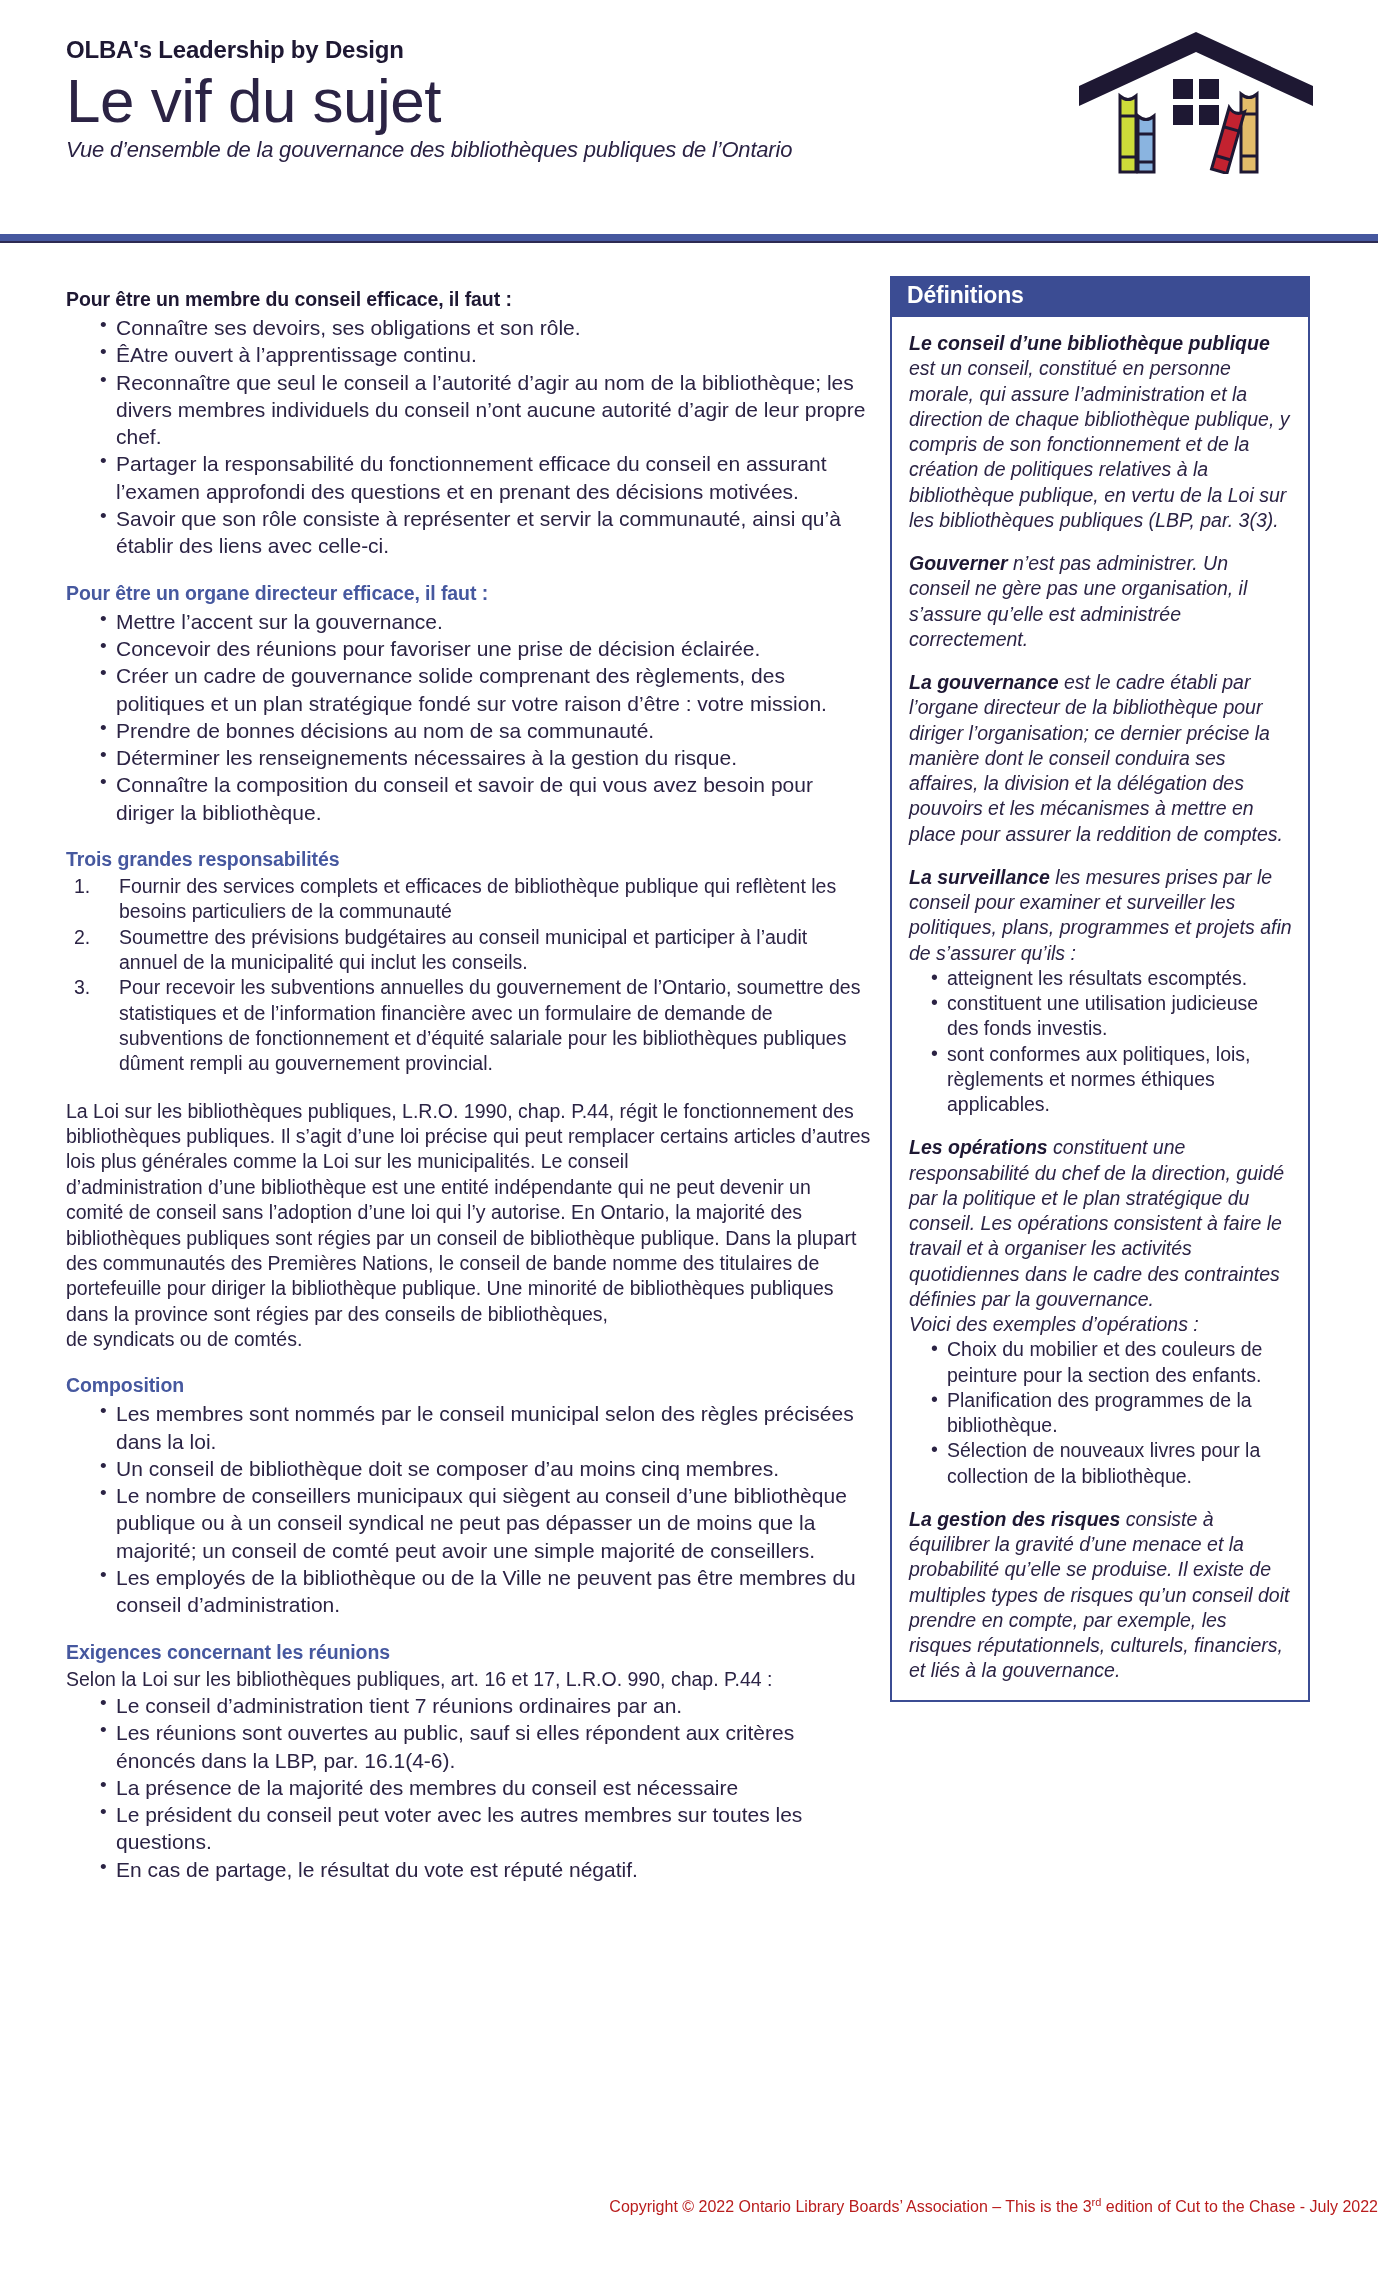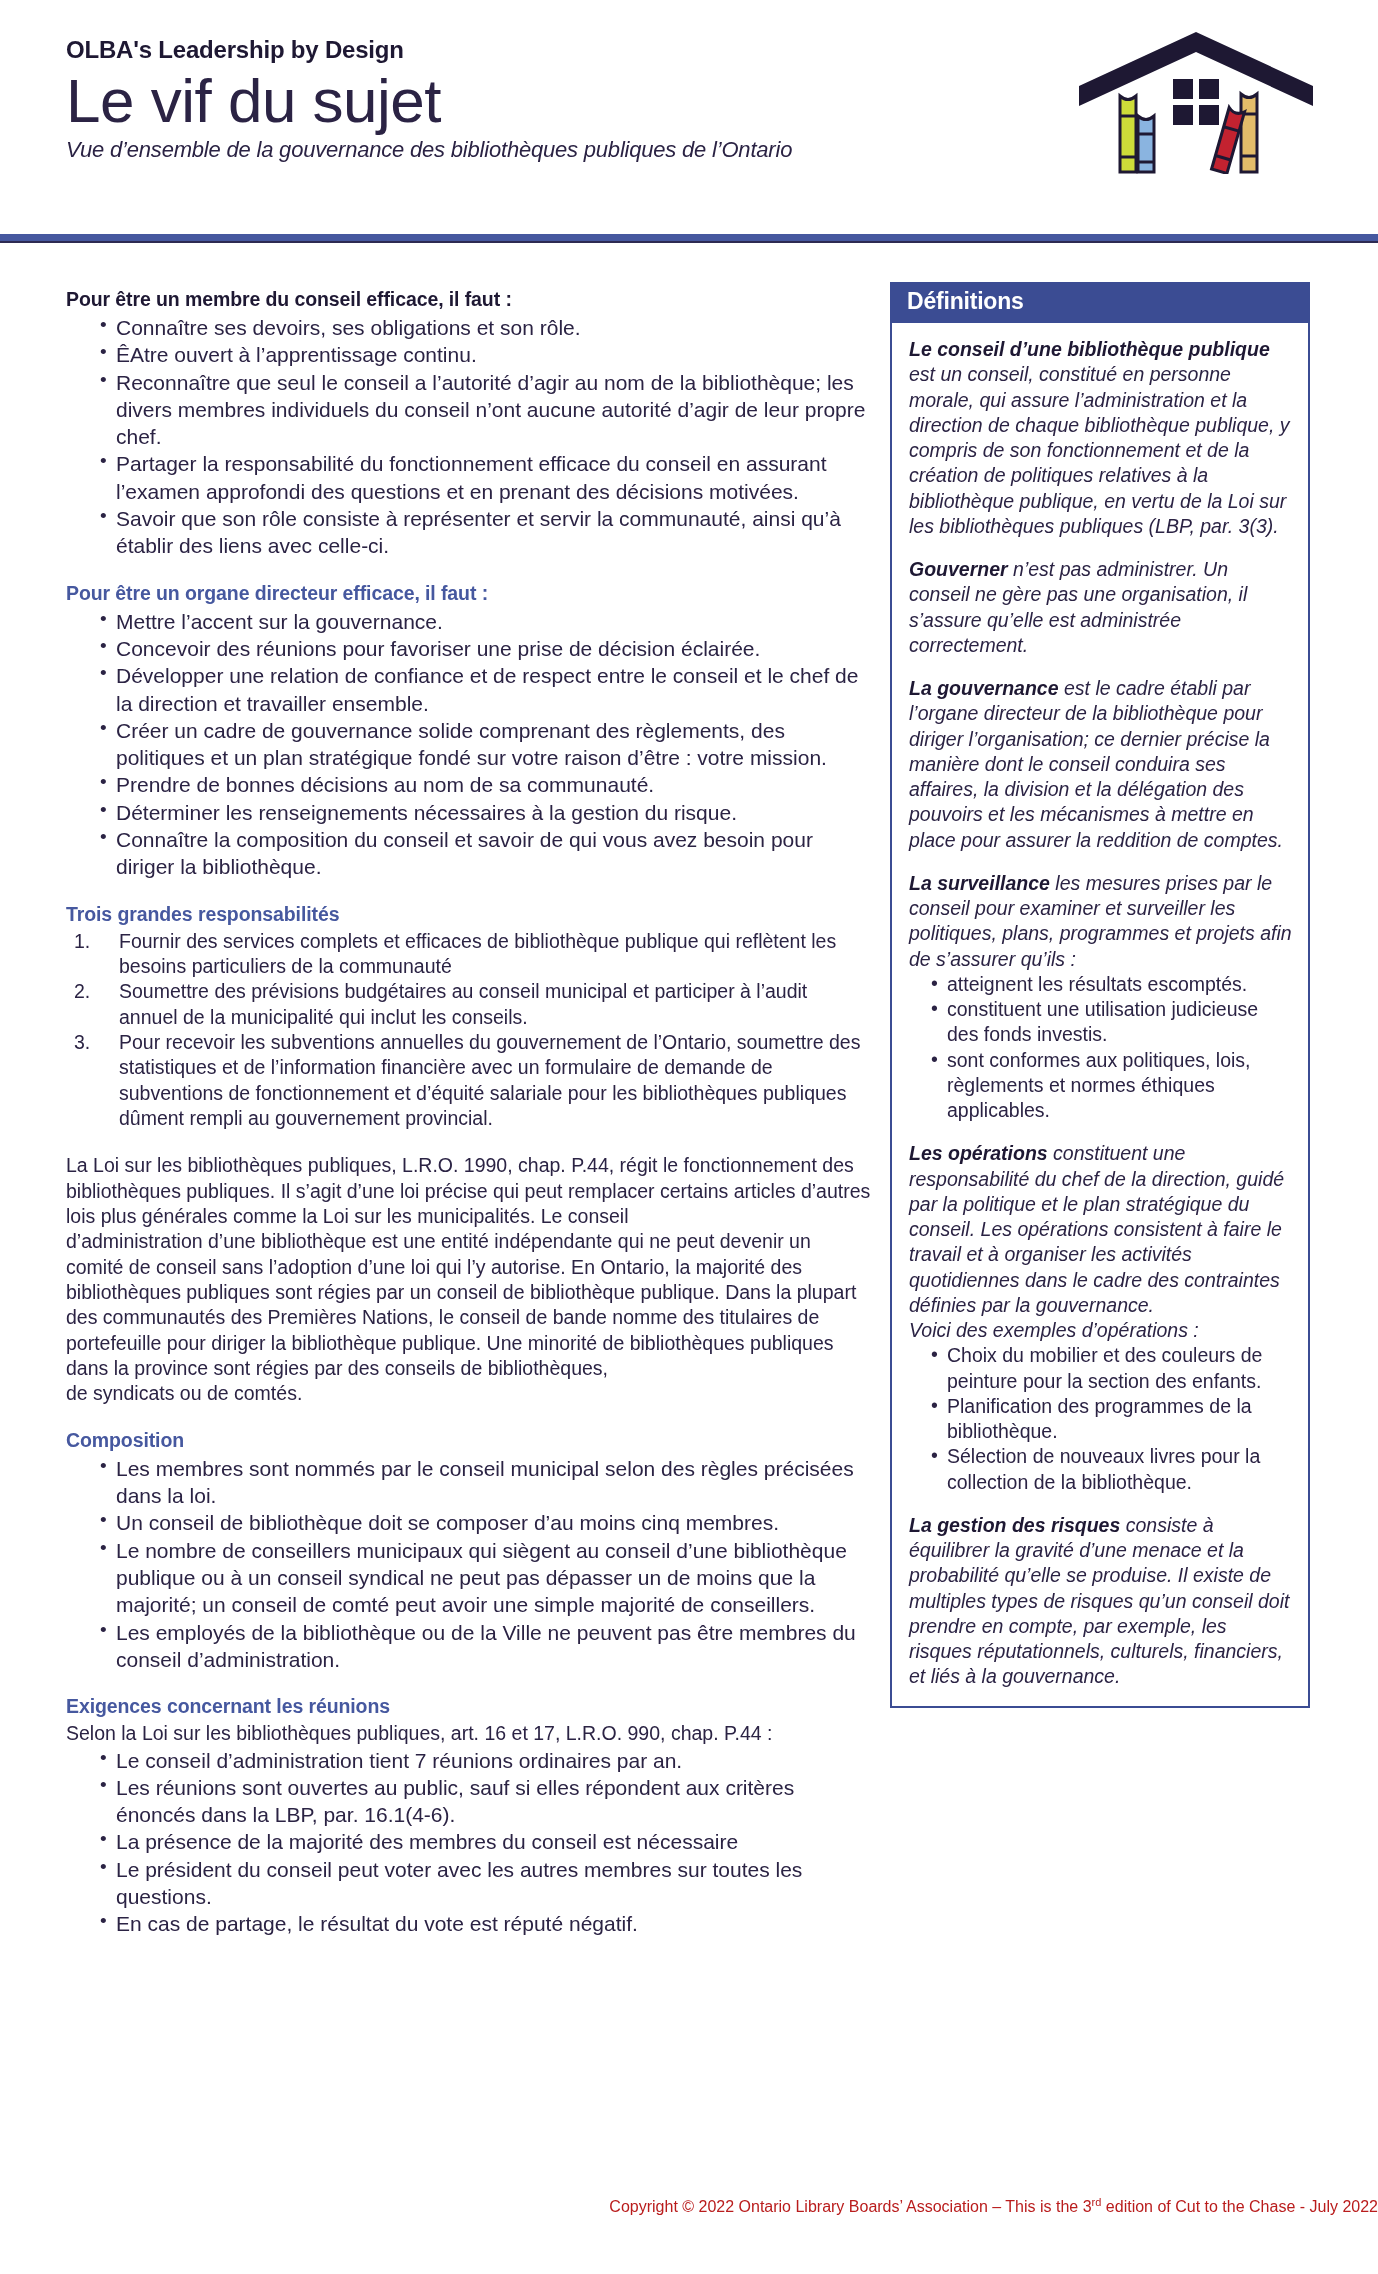--- a/index.html
+++ b/index.html
@@ -86,21 +86,21 @@
   .col-left {
     position: absolute;
     left: 66px;
     top: 0;
     width: 805px;
     margin-top: 32px;
   }
   .col-right {
     position: absolute;
     left: 890px;
-    top: 26px;
+    top: 20px;
     width: 420px;
   }
 
   h3.blue {
     color: #46589f;
     font-size: 19.5px;
     font-weight: bold;
     margin: 0 0 3px 0;
     letter-spacing: -0.1px;
   }
@@ -277,21 +277,20 @@
         <li>Partager la responsabilité du fonctionnement efficace du conseil en assurant l’examen approfondi des questions et en prenant des décisions motivées.</li>
         <li>Savoir que son rôle consiste à représenter et servir la communauté, ainsi qu’à établir des liens avec celle-ci.</li>
       </ul>
 
       <div class="gap-m"></div>
 
       <h3 class="blue">Pour être un organe directeur efficace, il faut&nbsp;:</h3>
       <ul class="bul">
         <li>Mettre l’accent sur la gouvernance.</li>
         <li>Concevoir des réunions pour favoriser une prise de décision éclairée.</li>
-        <li>Développer une relation de confiance et de respect entre le conseil et le chef de la direction et travailler ensemble.</li>
         <li>Créer un cadre de gouvernance solide comprenant des règlements, des politiques et un plan stratégique fondé sur votre raison d’être&nbsp;: votre mission.</li>
         <li>Prendre de bonnes décisions au nom de sa communauté.</li>
         <li>Déterminer les renseignements nécessaires à la gestion du risque.</li>
         <li>Connaître la composition du conseil et savoir de qui vous avez besoin pour diriger la bibliothèque.</li>
       </ul>
 
       <div class="gap-m"></div>
 
       <h3 class="blue">Trois grandes responsabilités</h3>
       <ol class="num">

